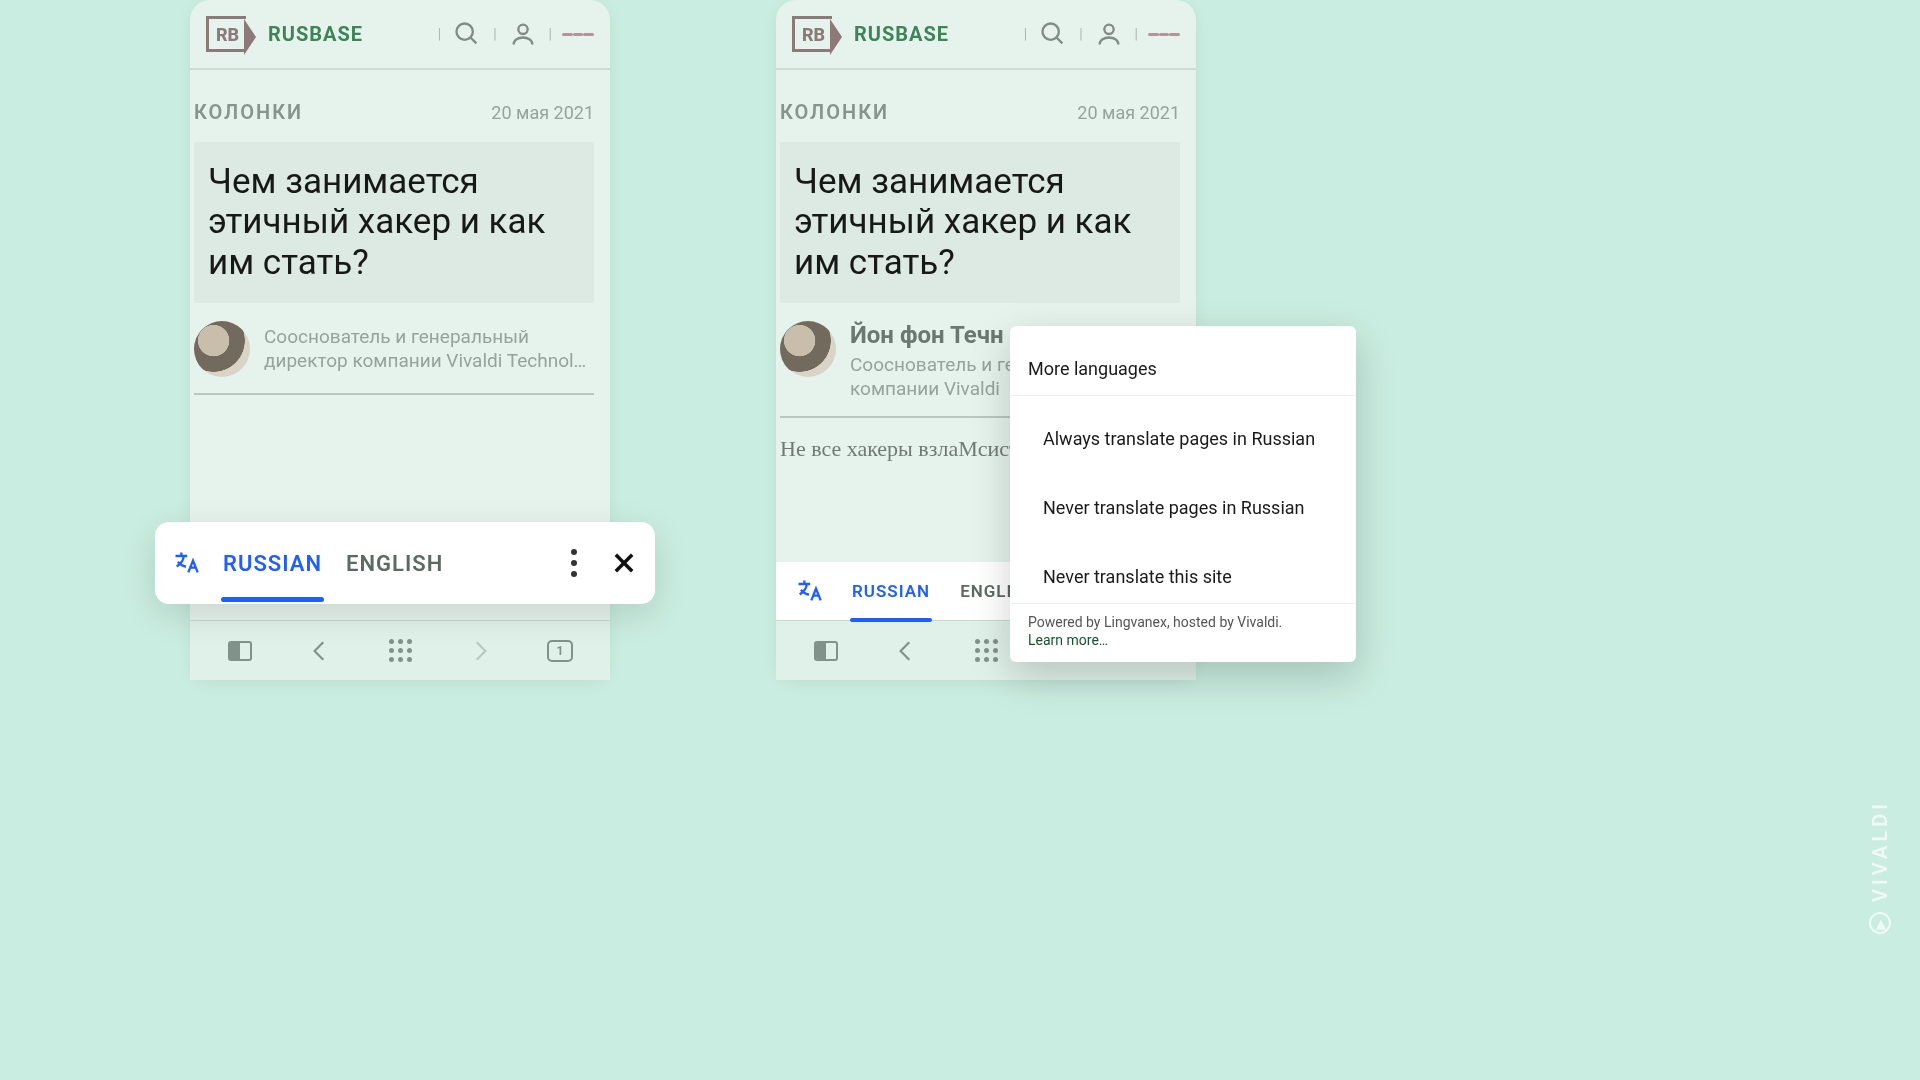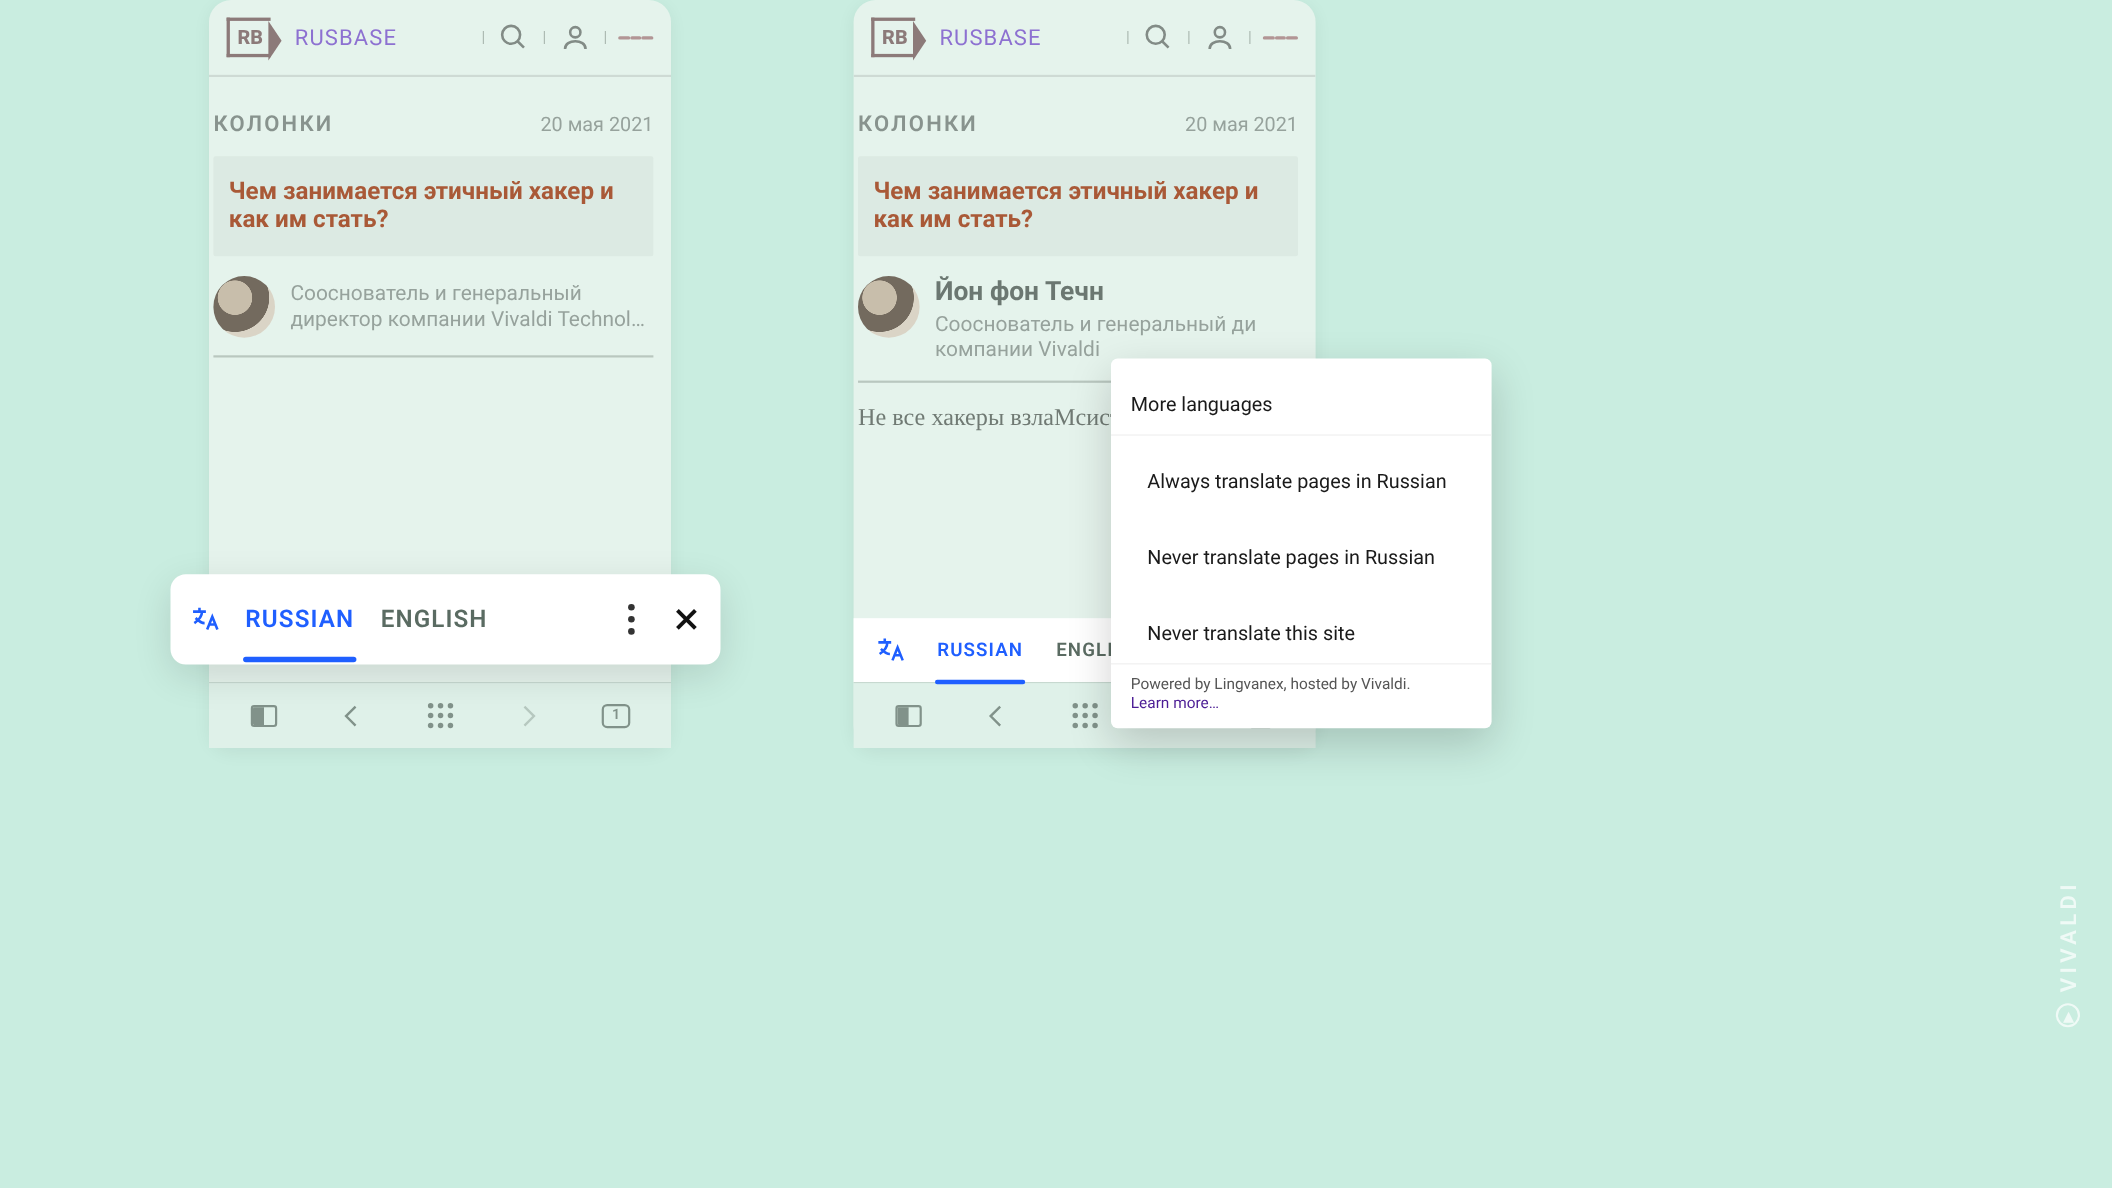--- a/index.html
+++ b/index.html
@@ -48,40 +48,40 @@
   .logo-box::after {
     content:"";
     position:absolute;
     right:-10px; top:0;
     width:0;height:0;
     border-top:18px solid transparent;
     border-bottom:18px solid transparent;
     border-left:12px solid #8a6a6a;
   }
   .logo-box span { z-index:1; }
-  .logo-text { color:#8b5cf6; font-weight:400; letter-spacing:1px; font-size:20px; margin-left:14px;}
+  .logo-text { color:#15803d; font-weight:700; letter-spacing:1px; font-size:20px; margin-left:14px;}
   .header-icons { margin-left:auto; display:flex; align-items:center; gap:10px; color:#748079; font-size:14px;}
   .hicon { width:32px; height:32px; display:flex; align-items:center; justify-content:center; color:#748079;}
   .hicon svg { width:28px; height:28px; stroke:#748079; fill:none; stroke-width:2;}
   .burger span{display:block;width:24px;height:3px;background:#b78888;margin:4px 0;border-radius:2px;}
   .content { padding: 30px 16px 0 4px; color:#7a8a82; }
   .cat-row { display:flex; justify-content:space-between; align-items:baseline; font-size:20px; }
   .cat { letter-spacing:2px; font-weight:600; }
   .date { font-size:18px; color:#8a9a92;}
   .card {
     background:#d7eae0;
     border-radius:2px;
     margin-top:18px;
     padding:20px 14px;
   }
   .title {
-    font-size:22px;
-    font-weight:700;
+    font-size:35px;
+    font-weight:400;
     line-height:1.15;
-    color:#c2410c;
+    color:#000000;
   }
   .author-row { display:flex; gap:14px; margin-top:18px; align-items:flex-start;}
   .avatar {
     width:56px;height:56px;border-radius:50%;
     background: radial-gradient(circle at 35% 35%, #cab79a 0 30%, #6b5a48 31% 60%, #dcd0bb 61% 100%);
     flex:none;
   }
   .author-name{font-size:24px;font-weight:700;color:#5a6b62;}
   .author-sub{font-size:19px;color:#8a9a92;line-height:1.25;margin-top:4px;}
   .divider{height:2px;background:#b0c4b8;margin:16px 0;}
@@ -143,21 +143,21 @@
   }
   .menu-item{
     padding:16px 18px;
     font-size:18px;
     color:#1a1a1a;
     border-bottom:1px solid #eee;
     margin-top:16px;
   }
   .menu-item.nb{border-bottom:none;padding-left:33px;}
   .menu-foot{padding:10px 18px 14px;font-size:14px;color:#555;border-top:1px solid #eee;}
-  .menu-foot a{color:#4c1d95;display:block;margin-top:2px;}
+  .menu-foot a{color:#14532d;display:block;margin-top:2px;}
 
   
   .watermark{
     position:absolute;right:28px;bottom:280px;
     transform:rotate(-90deg);transform-origin:right bottom;
     color:rgba(255,255,255,0.7);font-weight:600;letter-spacing:4px;font-size:20px;
     display:flex;align-items:center;gap:10px;
   }
   .watermark .circ{width:22px;height:22px;border:2px solid rgba(255,255,255,0.7);border-radius:50%;display:flex;align-items:center;justify-content:center;font-size:12px;}
   .sep{color:#9fb3a8;}

